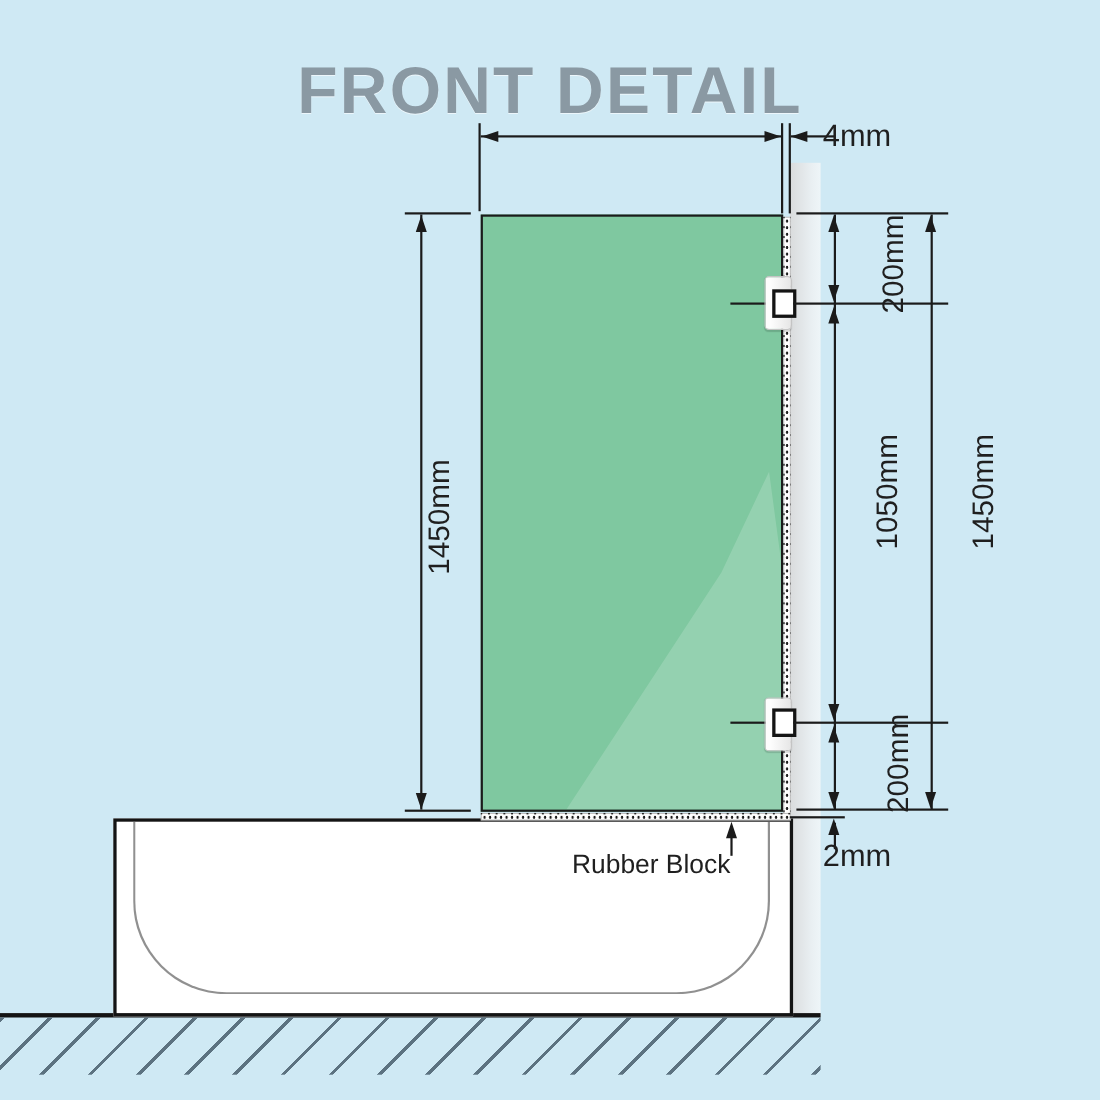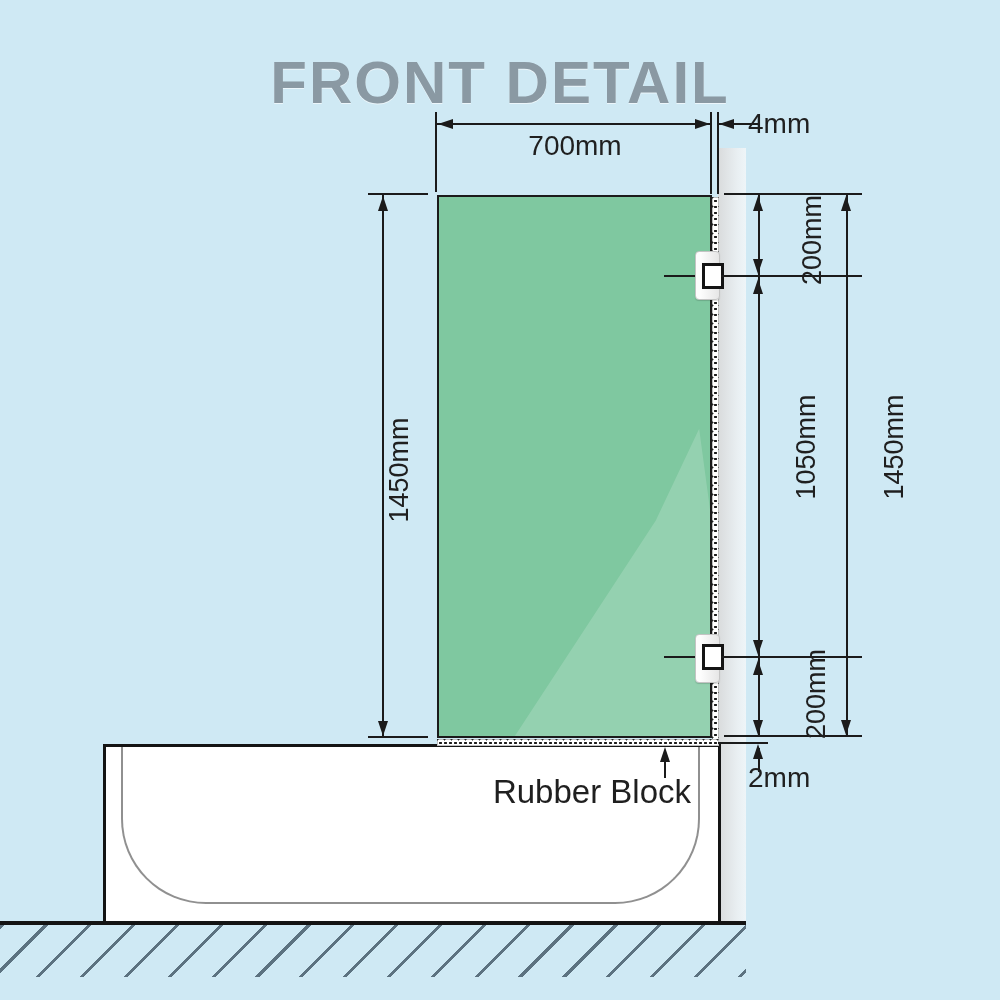--- a/index.html
+++ b/index.html
@@ -70,21 +70,20 @@
   <div id="rubber-strip" class="speckle"></div>
 
   <div class="ln" style="left:435px;top:112px;width:2px;height:80px;"></div>
   <div class="ln" style="left:710px;top:112px;width:2px;height:82px;"></div>
   <div class="ln" style="left:717px;top:112px;width:2px;height:82px;"></div>
   <div class="ln" style="left:437px;top:123px;width:274px;height:2px;"></div>
   <div class="arr left" style="left:438px;top:119px;"></div>
   <div class="arr right" style="left:695px;top:119px;"></div>
   <div class="ln" style="left:719px;top:123px;width:40px;height:2px;"></div>
   <div class="arr left" style="left:719px;top:119px;"></div>
-  <div class="dimlabel" style="left:495px;top:130px;width:160px;text-align:center;">700mm</div>
   <div class="dimlabel" style="left:748px;top:108px;">4mm</div>
 
   <div class="ln" style="left:368px;top:193px;width:60px;height:2px;"></div>
   <div class="ln" style="left:368px;top:736px;width:60px;height:2px;"></div>
   <div class="ln" style="left:382px;top:195px;width:2px;height:541px;"></div>
   <div class="arr up" style="left:378px;top:196px;"></div>
   <div class="arr down" style="left:378px;top:721px;"></div>
   <div class="dimlabel rot" style="left:309px;top:455px;">1450mm</div>
 
   <div class="ln" style="left:664px;top:275px;width:40px;height:2px;"></div>
@@ -115,15 +114,15 @@
   <div class="arr up" style="left:841px;top:196px;"></div>
   <div class="arr down" style="left:841px;top:720px;"></div>
   <div class="dimlabel rot" style="left:804px;top:432px;">1450mm</div>
 
   <div class="ln" style="left:758px;top:748px;width:2px;height:24px;"></div>
   <div class="arr up" style="left:753px;top:744px;"></div>
   <div class="dimlabel" style="left:748px;top:762px;text-align:center;">2mm</div>
 
   <div class="ln" style="left:664px;top:752px;width:2px;height:26px;"></div>
   <div class="arr up" style="left:660px;top:747px;"></div>
-  <div class="dimlabel" style="left:482px;top:773px;width:220px;text-align:center;font-size:33px;">Rubber Block</div>
+  <div class="dimlabel" style="left:482px;top:773px;width:220px;text-align:center;font-size:24px;">Rubber Block</div>
 
 </div>
 
 </body></html>

